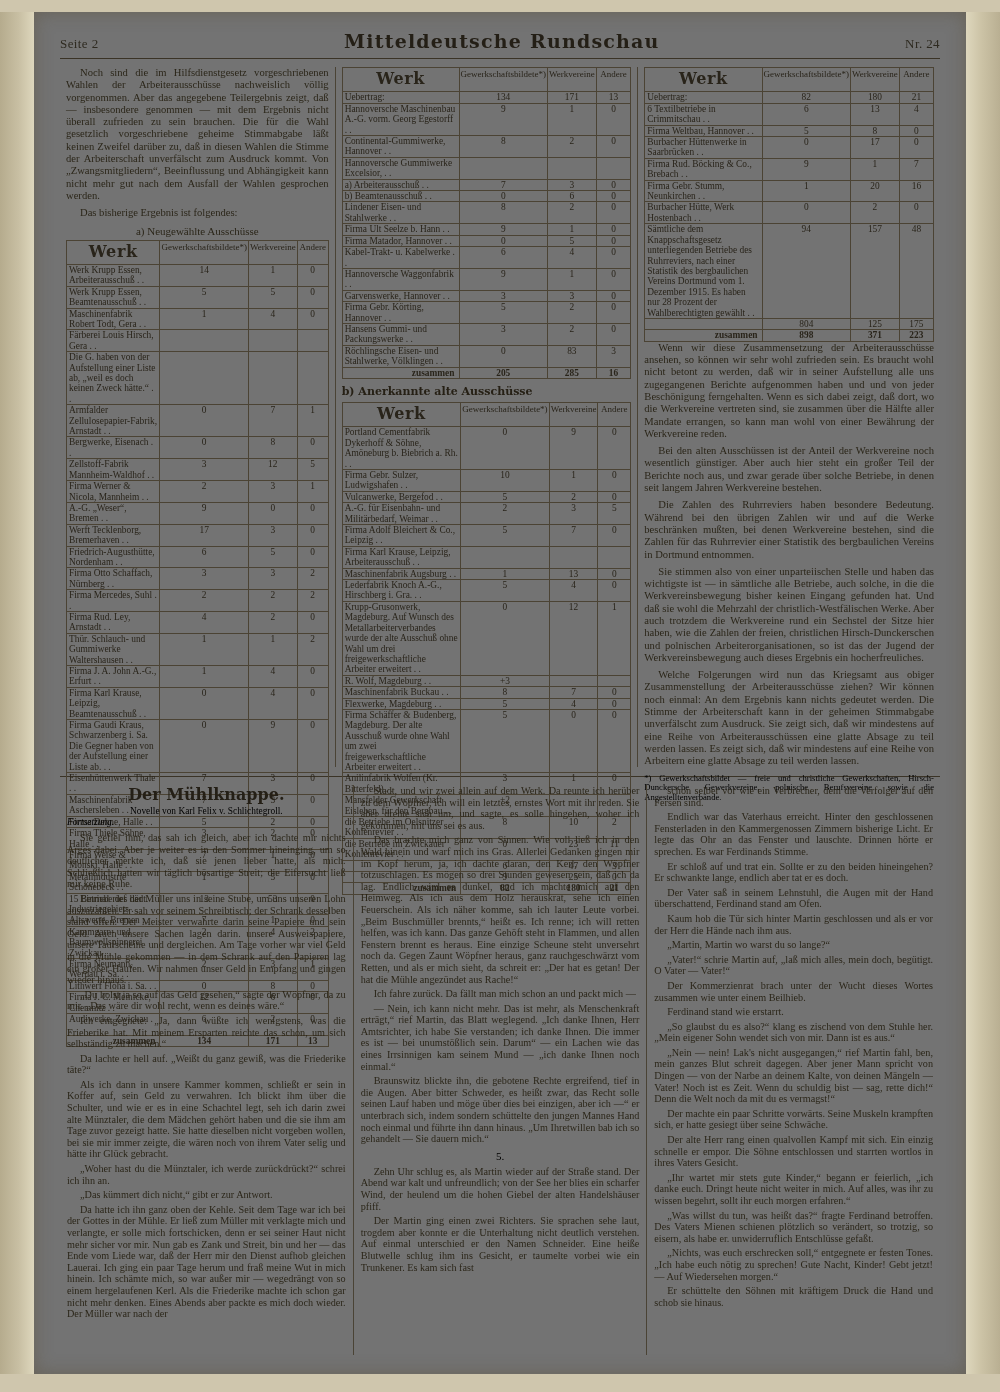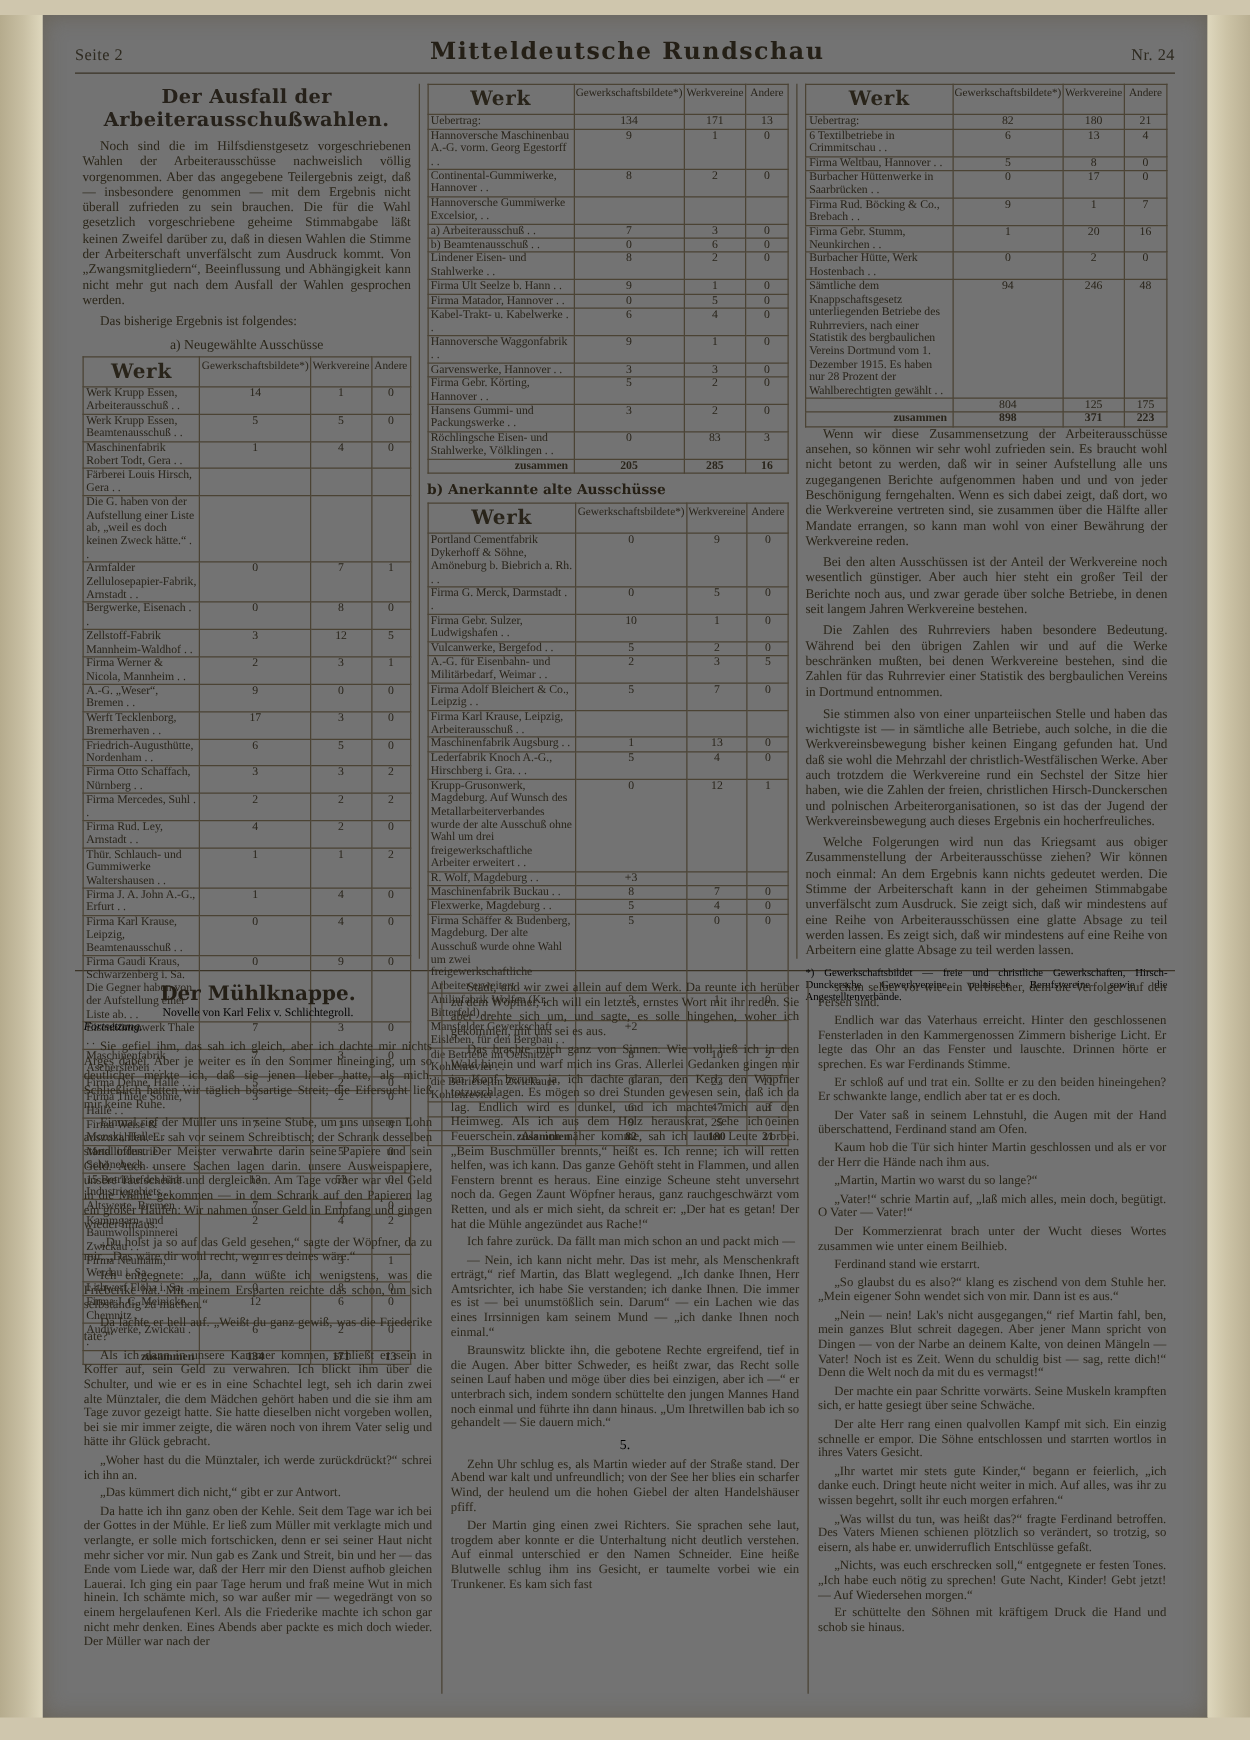--- a/index.html
+++ b/index.html
@@ -119,21 +119,20 @@
 
   <div class="masthead">
     <div class="mast-left">Seite 2</div>
     <div class="mast-title">Mitteldeutsche Rundschau</div>
     <div class="mast-right">Nr. 24</div>
   </div>
 
   <div class="cols">
 
     <div class="col c1">
-      <h2 class="headline">Der Ausfall der Arbeiterausschußwahlen.</h2>
       <p class="body">Noch sind die im Hilfsdienstgesetz vorgeschriebenen Wahlen der Arbeiterausschüsse nachweislich völlig vorgenommen. Aber das angegebene Teilergebnis zeigt, daß — insbesondere genommen — mit dem Ergebnis nicht überall zufrieden zu sein brauchen. Die für die Wahl gesetzlich vorgeschriebene geheime Stimmabgabe läßt keinen Zweifel darüber zu, daß in diesen Wahlen die Stimme der Arbeiterschaft unverfälscht zum Ausdruck kommt. Von „Zwangsmitgliedern“, Beeinflussung und Abhängigkeit kann nicht mehr gut nach dem Ausfall der Wahlen gesprochen werden.</p>
       <p class="body">Das bisherige Ergebnis ist folgendes:</p>
       <div class="center-small">a) Neugewählte Ausschüsse</div>
 
       <table class="t">
         <thead>
           <tr>
             <th class="werk" rowspan="1">Werk</th>
             <th class="vsplit">Gewerkschaftsbildete*)</th>
             <th class="vsplit">Werkvereine</th>
@@ -465,26 +464,20 @@
           </tr>
         </thead>
         <tbody id="tbody-c2b">
               <tr>
                 <td class="name">Portland Cementfabrik Dykerhoff &amp; Söhne, Amöneburg b. Biebrich a. Rh. . .</td>
                 <td class="num">0</td>
                 <td class="num">9</td>
                 <td class="num">0</td>
               </tr>
               <tr>
-                <td class="name">Firma G. Merck, Darmstadt . .</td>
-                <td class="num">0</td>
-                <td class="num">5</td>
-                <td class="num">0</td>
-              </tr>
-              <tr>
                 <td class="name">Firma Gebr. Sulzer, Ludwigshafen . .</td>
                 <td class="num">10</td>
                 <td class="num">1</td>
                 <td class="num">0</td>
               </tr>
               <tr>
                 <td class="name">Vulcanwerke, Bergefod . .</td>
                 <td class="num">5</td>
                 <td class="num">2</td>
                 <td class="num">0</td>
@@ -644,21 +637,21 @@
               </tr>
               <tr>
                 <td class="name">Burbacher Hütte, Werk Hostenbach . .</td>
                 <td class="num">0</td>
                 <td class="num">2</td>
                 <td class="num">0</td>
               </tr>
               <tr>
                 <td class="name">Sämtliche dem Knappschaftsgesetz unterliegenden Betriebe des Ruhrreviers, nach einer Statistik des bergbaulichen Vereins Dortmund vom 1. Dezember 1915. Es haben nur 28 Prozent der Wahlberechtigten gewählt . .</td>
                 <td class="num">94</td>
-                <td class="num">246</td>
+                <td class="num">157</td>
                 <td class="num">48</td>
               </tr>
               <tr>
                 <td class="name"></td>
                 <td class="num">804</td>
                 <td class="num">125</td>
                 <td class="num">175</td>
               </tr>
               <tr class="sum">
                 <td class="name">zusammen</td>

